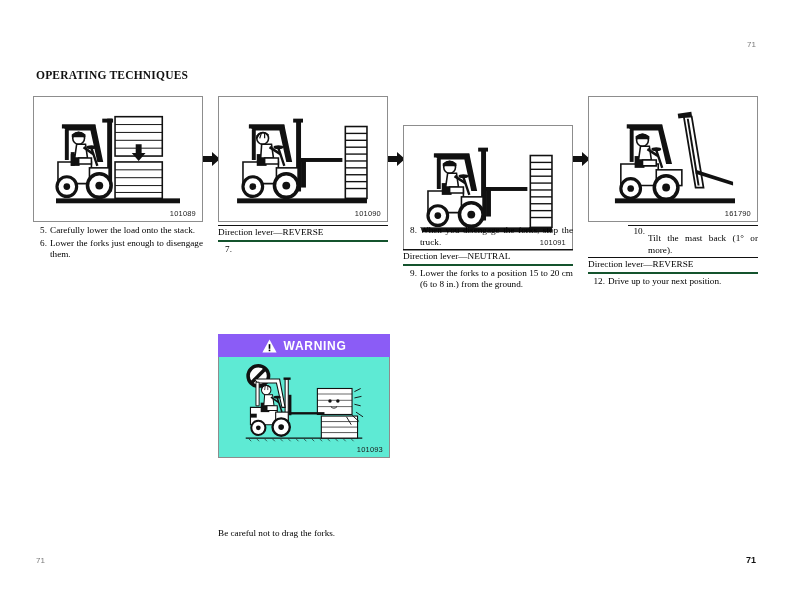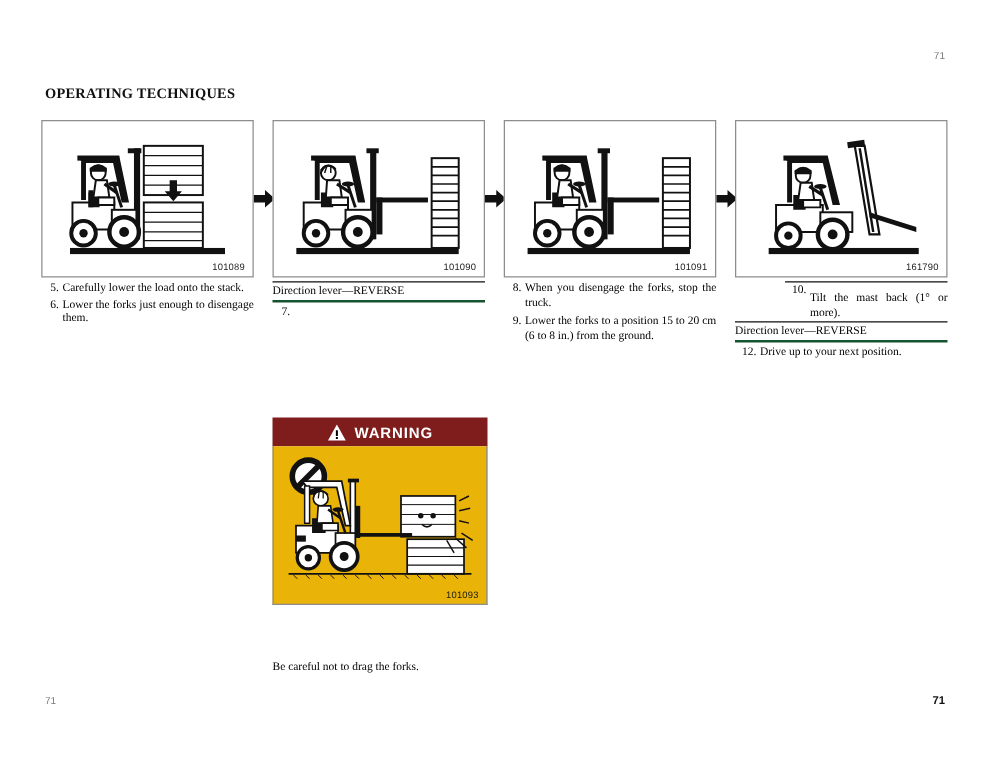--- a/index.html
+++ b/index.html
@@ -54,21 +54,21 @@
   }
   .step-cell {
     position: absolute;
     top: 0;
     width: 170px;
     height: 126px;
     text-align: center;
   }
   .step-cell.c0 { left: 0px; }
   .step-cell.c1 { left: 185px; }
-  .step-cell.c2 { left: 370px; }
+  .step-cell.c2 { left: 370px; margin-top: 29px; }
   .step-cell.c3 { left: 555px; }
 
   .figure-box {
     position: absolute;
     inset: 0;
     border: 1px solid #8d8d8d;
     background: #ffffff;
     box-sizing: border-box;
     overflow: hidden;
   }
@@ -160,21 +160,21 @@
     top: 334px;
     width: 172px;
     height: 150px;
   }
   #warning-banner {
     position: absolute;
     left: 0;
     top: 0;
     width: 172px;
     height: 23px;
-    background: #7f1d1d;
+    background: #8b5cf6;
     display: flex;
     align-items: center;
     justify-content: center;
     box-sizing: border-box;
   }
   #warning-triangle {
     width: 15px;
     height: 14px;
     margin-right: 7px;
     display: block;
@@ -184,25 +184,25 @@
     font-family: "Liberation Sans", sans-serif;
     font-weight: bold;
     font-size: 12px;
     letter-spacing: 0.7px;
   }
   #warning-figure {
     position: absolute;
     left: 0;
     top: 23px;
     width: 172px;
-    height: 127px;
+    height: 101px;
     border: 1px solid #8d8d8d;
     border-top: none;
     box-sizing: border-box;
-    background: #eab308;
+    background: #5eead4;
     overflow: hidden;
   }
   #warning-caption {
     position: absolute;
     left: 218px;
     top: 488px;
     width: 200px;
     font-size: 9.2px;
     line-height: 11.6px;
     margin-top: 40px;
@@ -450,20 +450,21 @@
     <p class="num-item">
       <span class="num">7.</span>
     </p>
   </div>
 
   <div class="caption-col c2">
     <p class="num-item">
       <span class="num">8.</span>
       <span>When you disengage the forks, stop the truck.</span>
     </p>
+    <p class="lever-line">Direction lever—NEUTRAL</p>
     <div class="spacer-2"></div>
     <p class="num-item">
       <span class="num">9.</span>
       <span>Lower the forks to a position 15 to 20 cm (6 to 8 in.) from the ground.</span>
     </p>
   </div>
 
   <div class="caption-col c3">
     <p class="num-item wide rule-above">
       <span class="num">10.</span>

